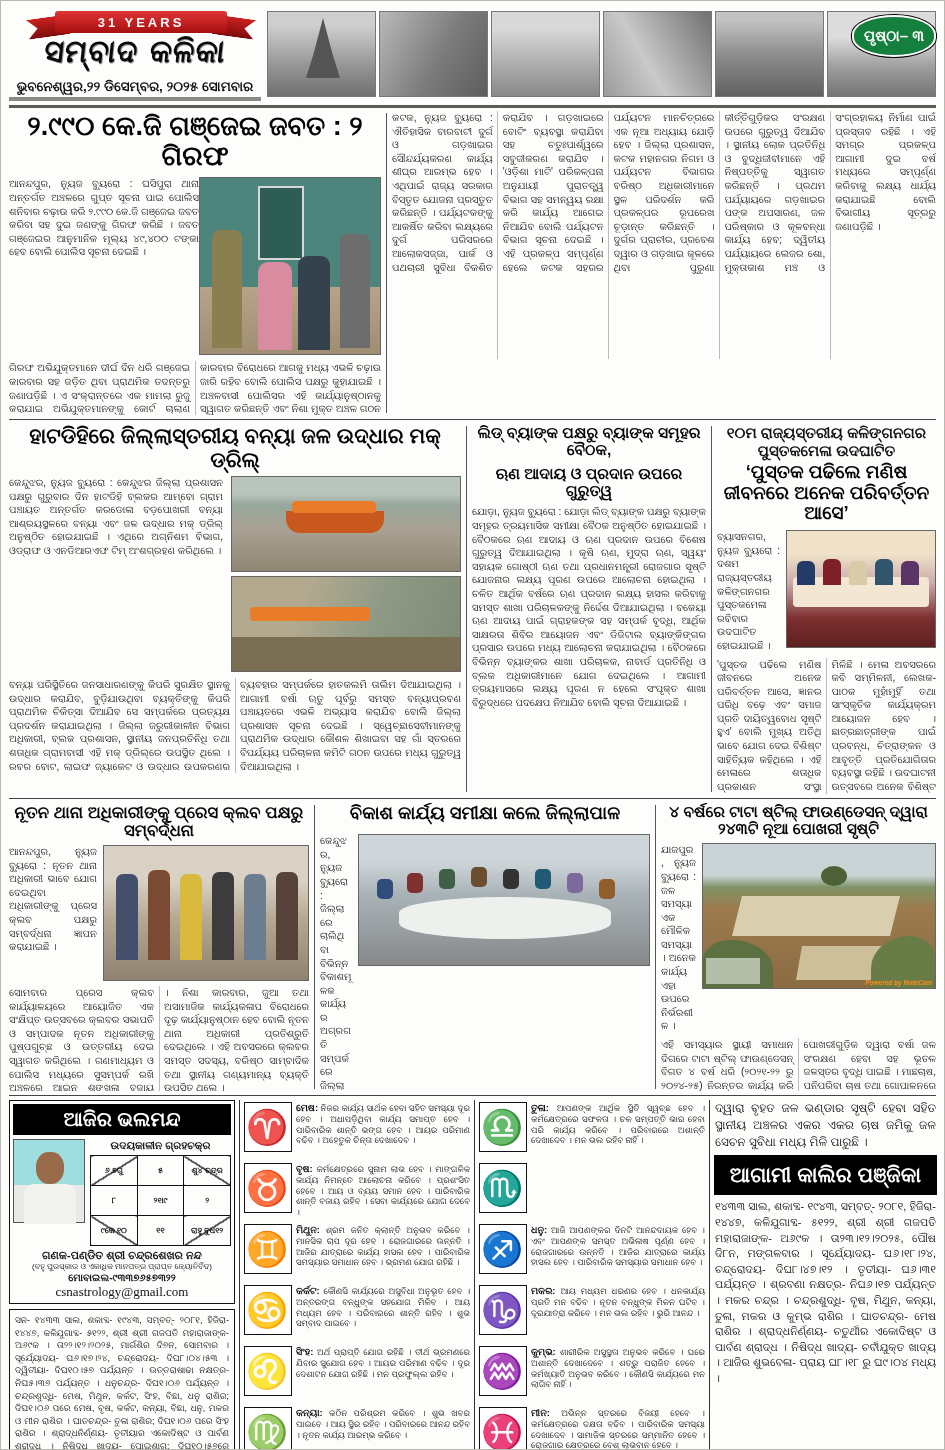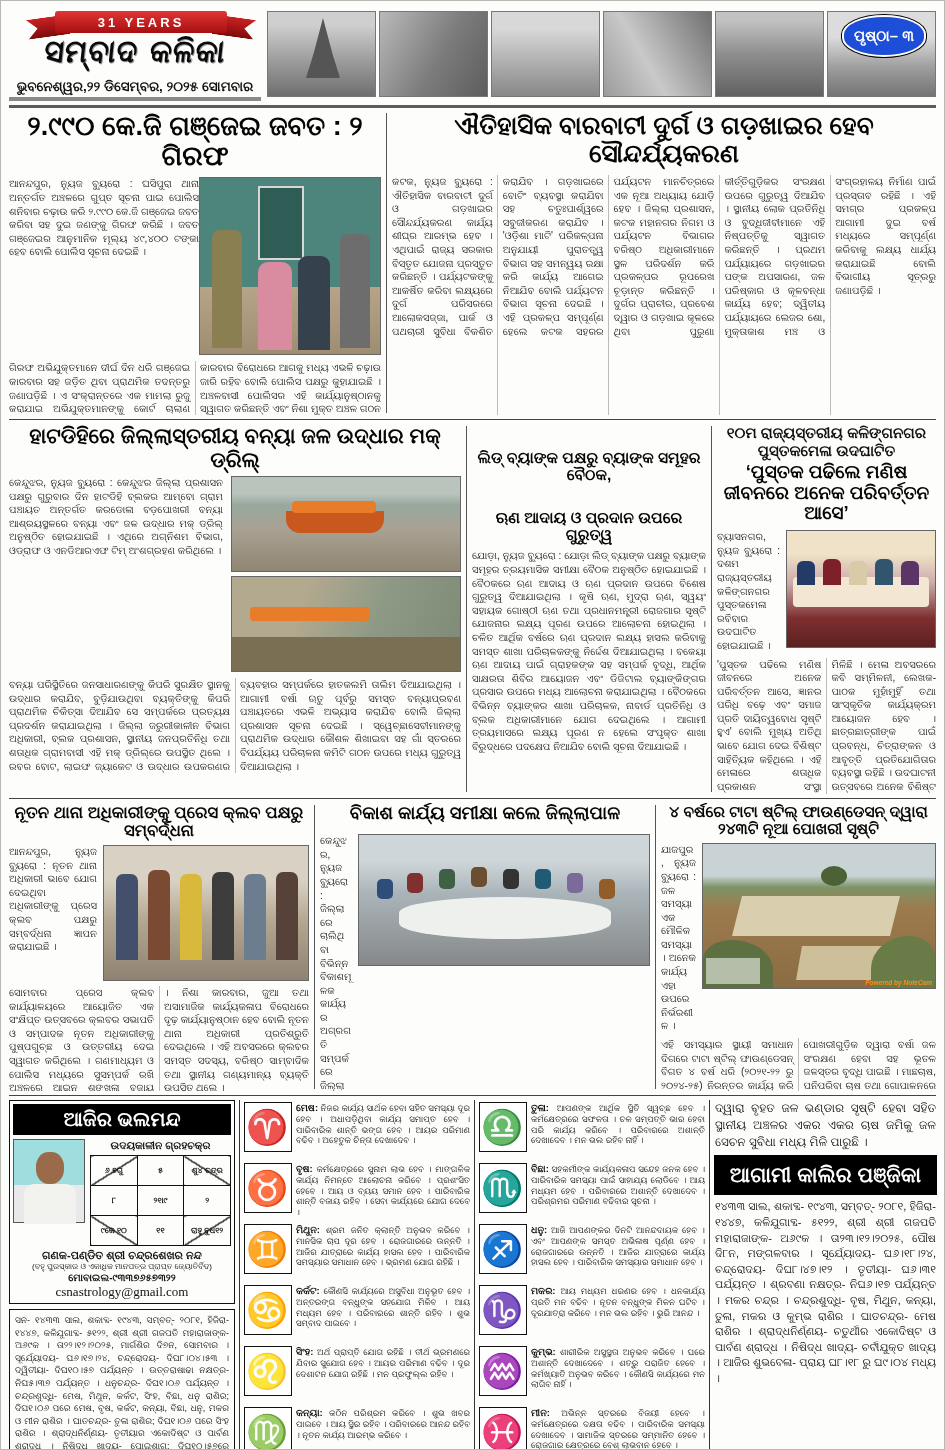--- a/index.html
+++ b/index.html
@@ -26,21 +26,21 @@
   .paper-name {
     position:absolute; top:24px; left:0; right:0; text-align:center;
     font-family:"DejaVu Serif", serif; font-weight:bold; font-size:30px;
     transform:skewX(-6deg) scaleY(1.05); letter-spacing:1px; color:#0a0a0a;
     text-shadow:1px 1px 0 #999;
   }
   .dateline { position:absolute; bottom:2px; left:0; right:0; text-align:center; font-weight:bold; font-size:13.5px; }
   .mast-photos { position:relative; flex:1; display:flex; gap:3px; height:86px; margin-top:2px; }
   .mast-photo { flex:1; border:1px solid #777; filter:grayscale(1); overflow:hidden; }
   .page-badge {
-    position:absolute; right:10px; top:4px; background:#1d4ed8; color:#fff;
+    position:absolute; right:0; top:4px; background:#15803d; color:#fff;
     border-radius:50% / 46%; padding:10px 10px; font-weight:bold; font-size:15px;
     border:2px solid #fff; box-shadow:0 0 0 1px #000;
   }
   .mp1 { background:linear-gradient(#cfcfcf 15%,#9a9a9a 60%,#6f6f6f); }
   .mp1 .spire { position:absolute; width:34px; height:60px; margin:6px 0 0 38px; background:#555; clip-path:polygon(50% 0,78% 60%,100% 100%,0 100%,22% 60%); }
   .mp2 { background:linear-gradient(120deg,#b9b9b9,#7c7c7c 55%,#5d5d5d); }
   .mp3 { background:linear-gradient(#d8d8d8 20%,#a5a5a5 70%,#888); }
   .mp4 { background:linear-gradient(60deg,#9b9b9b,#c9c9c9 40%,#707070); }
   .mp5 { background:linear-gradient(#c2c2c2 10%,#8e8e8e 50%,#616161); }
   .mp6 { background:linear-gradient(#dcdcdc 30%,#9f9f9f 65%,#747474); }
@@ -83,21 +83,21 @@
   .flood-top .lead { flex:1; }
   .flood-photos { flex:0 0 230px; display:flex; flex-direction:column; gap:4px; }
   .photo-flood1 { height:96px; background:linear-gradient(#b9c4bd 18%,#97a89d 30%,#a9a193 55%,#8f8673); }
   .photo-flood1 .boat { left:54px; top:34px; width:98px; height:22px; background:#c9581e; border-radius:0 0 14px 14px; }
   .photo-flood1 .crew { left:60px; top:24px; width:84px; height:12px; background:#e87c28; border-radius:4px; }
   .photo-flood2 { height:96px; background:linear-gradient(110deg,#b3a98e 30%,#8f9a86 60%,#7d8a74); }
   .photo-flood2 .bank { left:0; bottom:0; width:100%; height:34px; background:#7a6f52; }
   .photo-flood2 .squad { left:18px; top:30px; width:120px; height:14px; background:#e87c28; border-radius:4px; }
   .flood-bottom { margin-top:6px; }
   .art-bank { flex:0 0 234px; }
-  .art-bank .headline { font-size:15.5px; text-align:center; margin-bottom:6px;margin-top:25px; }
+  .art-bank .headline { font-size:15.5px; text-align:center; margin-bottom:6px; }
   .art-bank .body-text { height:316px; }
   .art-bookfair { flex:1; }
   .art-bookfair .kicker { font-size:15px; font-weight:bold; text-align:center; }
   .art-bookfair .headline { font-size:18.5px; text-align:center; margin:2px 0 6px 0; }
   .bf-top { display:flex; gap:6px; }
   .bf-top .lead { flex:1; }
   .photo-bookfair { flex:0 0 150px; height:118px; background:linear-gradient(#efe2c8 20%,#caa 45%,#7e2f2f 75%,#5c2020); }
   .photo-bookfair .dais { left:6px; top:46px; width:136px; height:30px; background:#f3e6d2; border-radius:4px; }
   .photo-bookfair .p1 { left:10px; top:30px; width:18px; height:24px; background:#233b66; border-radius:6px 6px 0 0; }
   .photo-bookfair .p2 { left:36px; top:28px; width:18px; height:26px; background:#7c1f26; border-radius:6px 6px 0 0; }
@@ -222,21 +222,20 @@
           <div class="fig cop"></div>
           <div class="fig pink"></div>
           <div class="fig man"></div>
           <div class="fig cop2"></div>
         </div>
       </div>
       <div class="ganja-bottom body-text cols-2">ଗିରଫ ଅଭିଯୁକ୍ତମାନେ ଦୀର୍ଘ ଦିନ ଧରି ଗଞ୍ଜେଇ କାରବାର ସହ ଜଡ଼ିତ ଥିବା ପ୍ରାଥମିକ ତଦନ୍ତରୁ ଜଣାପଡ଼ିଛି । ଏ ସଂକ୍ରାନ୍ତରେ ଏକ ମାମଲା ରୁଜୁ କରାଯାଇ ଅଭିଯୁକ୍ତମାନଙ୍କୁ କୋର୍ଟ ଚାଲାଣ କରାଯାଇଛି । ଅଧିକ ତଦନ୍ତ ଜାରି ରହିଛି ବୋଲି ଥାନା ଅଧିକାରୀ ସୂଚନା ଦେଇଛନ୍ତି । ନିଶା କାରବାର ବିରୋଧରେ ଆଗକୁ ମଧ୍ୟ ଏଭଳି ଚଢ଼ାଉ ଜାରି ରହିବ ବୋଲି ପୋଲିସ ପକ୍ଷରୁ କୁହାଯାଇଛି । ଅଞ୍ଚଳବାସୀ ପୋଲିସର ଏହି କାର୍ଯ୍ୟାନୁଷ୍ଠାନକୁ ସ୍ୱାଗତ କରିଛନ୍ତି ଏବଂ ନିଶା ମୁକ୍ତ ଅଞ୍ଚଳ ଗଠନ ଦିଗରେ ସହଯୋଗର ପ୍ରତିଶ୍ରୁତି ଦେଇଛନ୍ତି ।</div>
     </article>
     <div class="vdiv"></div>
     <article class="art-barabati">
-      <h1 class="headline">ଐତିହାସିକ ବାରବାଟୀ ଦୁର୍ଗ ଓ ଗଡ଼ଖାଇର ହେବ ସୌନ୍ଦର୍ଯ୍ୟକରଣ</h1>
       <div class="body-text cols-5">କଟକ, ନ୍ୟୁଜ ବ୍ୟୁରୋ : ଐତିହାସିକ ବାରବାଟୀ ଦୁର୍ଗ ଓ ଗଡ଼ଖାଇର ସୌନ୍ଦର୍ଯ୍ୟକରଣ କାର୍ଯ୍ୟ ଶୀଘ୍ର ଆରମ୍ଭ ହେବ । ଏଥିପାଇଁ ରାଜ୍ୟ ସରକାର ବିସ୍ତୃତ ଯୋଜନା ପ୍ରସ୍ତୁତ କରିଛନ୍ତି । ପର୍ଯ୍ୟଟକଙ୍କୁ ଆକର୍ଷିତ କରିବା ଲକ୍ଷ୍ୟରେ ଦୁର୍ଗ ପରିସରରେ ଆଲୋକସଜ୍ଜା, ପାର୍କ ଓ ପଥଚାରୀ ସୁବିଧା ବିକଶିତ କରାଯିବ । ଗଡ଼ଖାଇରେ ବୋଟିଂ ବ୍ୟବସ୍ଥା କରାଯିବା ସହ ଚତୁଃପାର୍ଶ୍ୱରେ ସବୁଜୀକରଣ କରାଯିବ । 'ଓଡ଼ିଶା ମାଟି' ପରିକଳ୍ପନା ଅନୁଯାୟୀ ପୁରାତତ୍ତ୍ୱ ବିଭାଗ ସହ ସମନ୍ୱୟ ରକ୍ଷା କରି କାର୍ଯ୍ୟ ଆଗେଇ ନିଆଯିବ ବୋଲି ପର୍ଯ୍ୟଟନ ବିଭାଗ ସୂଚନା ଦେଇଛି । ଏହି ପ୍ରକଳ୍ପ ସମ୍ପୂର୍ଣ୍ଣ ହେଲେ କଟକ ସହରର ପର୍ଯ୍ୟଟନ ମାନଚିତ୍ରରେ ଏକ ନୂଆ ଅଧ୍ୟାୟ ଯୋଡ଼ି ହେବ । ଜିଲ୍ଲା ପ୍ରଶାସନ, କଟକ ମହାନଗର ନିଗମ ଓ ପର୍ଯ୍ୟଟନ ବିଭାଗର ବରିଷ୍ଠ ଅଧିକାରୀମାନେ ସ୍ଥଳ ପରିଦର୍ଶନ କରି ପ୍ରକଳ୍ପର ରୂପରେଖ ଚୂଡ଼ାନ୍ତ କରିଛନ୍ତି । ଦୁର୍ଗର ପ୍ରାଚୀର, ପ୍ରବେଶ ଦ୍ୱାର ଓ ଗଡ଼ଖାଇ କୂଳରେ ଥିବା ପୁରୁଣା କୀର୍ତ୍ତିଗୁଡ଼ିକର ସଂରକ୍ଷଣ ଉପରେ ଗୁରୁତ୍ୱ ଦିଆଯିବ । ସ୍ଥାନୀୟ ଲୋକ ପ୍ରତିନିଧି ଓ ବୁଦ୍ଧିଜୀବୀମାନେ ଏହି ନିଷ୍ପତ୍ତିକୁ ସ୍ୱାଗତ କରିଛନ୍ତି । ପ୍ରଥମ ପର୍ଯ୍ୟାୟରେ ଗଡ଼ଖାଇର ପଙ୍କ ଅପସାରଣ, ଜଳ ପରିଷ୍କାର ଓ କୂଳବନ୍ଧା କାର୍ଯ୍ୟ ହେବ; ଦ୍ୱିତୀୟ ପର୍ଯ୍ୟାୟରେ ଲେଜର ଶୋ, ମୁକ୍ତାକାଶ ମଞ୍ଚ ଓ ସଂଗ୍ରହାଳୟ ନିର୍ମାଣ ପାଇଁ ପ୍ରସ୍ତାବ ରହିଛି । ଏହି ସମଗ୍ର ପ୍ରକଳ୍ପ ଆଗାମୀ ଦୁଇ ବର୍ଷ ମଧ୍ୟରେ ସମ୍ପୂର୍ଣ୍ଣ କରିବାକୁ ଲକ୍ଷ୍ୟ ଧାର୍ଯ୍ୟ କରାଯାଇଛି ବୋଲି ବିଭାଗୀୟ ସୂତ୍ରରୁ ଜଣାପଡ଼ିଛି ।</div>
     </article>
   </section>
   <hr class="hdiv">
 
   <section class="row row2">
     <article class="art-flood">
       <h2 class="headline">ହାଟଡିହିରେ ଜିଲ୍ଲାସ୍ତରୀୟ ବନ୍ୟା ଜଳ ଉଦ୍ଧାର ମକ୍ ଡ୍ରିଲ୍</h2>
       <div class="flood-top">
         <div class="lead body-text">କେନ୍ଦୁଝର, ନ୍ୟୁଜ ବ୍ୟୁରୋ : କେନ୍ଦୁଝର ଜିଲ୍ଲା ପ୍ରଶାସନ ପକ୍ଷରୁ ଗୁରୁବାର ଦିନ ହାଟଡିହି ବ୍ଲକର ଆମ୍ବୋ ଗ୍ରାମ ପଞ୍ଚାୟତ ଅନ୍ତର୍ଗତ କରଡୋଳା ବଡ଼ପୋଖରୀ ବନ୍ୟା ଆଶ୍ରୟସ୍ଥଳରେ ବନ୍ୟା ଏବଂ ଜଳ ଉଦ୍ଧାର ମକ୍ ଡ୍ରିଲ୍ ଅନୁଷ୍ଠିତ ହୋଇଯାଇଛି । ଏଥିରେ ଅଗ୍ନିଶମ ବିଭାଗ, ଓଡ୍ରାଫ ଓ ଏନଡିଆରଏଫ ଟିମ୍ ଅଂଶଗ୍ରହଣ କରିଥିଲେ ।</div>
@@ -405,21 +404,20 @@
       </div>
     </div>
 
     <div class="zod-col">
       <div class="zod-entry">
         <div class="zod-icon">♎</div>
         <div class="zod-text"><b>ତୁଳା:</b> <span>ଆପଣଙ୍କ ଆର୍ଥିକ ସ୍ଥିତି ସ୍ୱଚ୍ଛ ହେବ । କର୍ମକ୍ଷେତ୍ରରେ ସଫଳତା । ଚଳ ସମ୍ପତ୍ତି ଭାର ହେବା ପରି କାର୍ଯ୍ୟ କରିବେ । ପରିବାରରେ ଅଶାନ୍ତି ଦେଖାଦେବ । ମନ ଭଲ ରହିବ ନାହିଁ ।</span></div>
       </div>
       <div class="zod-entry">
         <div class="zod-icon">♏</div>
-        <div class="zod-text"><b>ବିଛା:</b> <span>ସହକର୍ମୀଙ୍କ କାର୍ଯ୍ୟକଳାପ ସନ୍ଦେହ ଜନକ ହେବ । ପାରିବାରିକ ସମସ୍ୟା ପାଇଁ ସାହାଯ୍ୟ ଲୋଡିବେ । ଆୟ ମଧ୍ୟମ ହେବ । ପରିବାରରେ ଅଶାନ୍ତି ଦେଖାଦେବ । ପରିଶ୍ରମର ପରିମାଣ ବଢିବାର ସୂଚନା ।</span></div>
       </div>
       <div class="zod-entry">
         <div class="zod-icon">♐</div>
         <div class="zod-text"><b>ଧନୁ:</b> <span>ଆଜି ଆପଣଙ୍କର ଦିନଟି ଆନନ୍ଦଦାୟକ ହେବ । ଏବଂ ଆପଣଙ୍କ ସମସ୍ତ ଅଭିଳାଷ ପୂର୍ଣ୍ଣ ହେବ । ରୋଜଗାରରେ ଉନ୍ନତି । ଆଜିର ଯାତ୍ରାରେ କାର୍ଯ୍ୟ ହାସଲ ହେବ । ପାରିବାରିକ ସମସ୍ୟାର ସମାଧାନ ହେବ ।</span></div>
       </div>
       <div class="zod-entry">
         <div class="zod-icon">♑</div>
         <div class="zod-text"><b>ମକର:</b> <span>ଆୟ ମଧ୍ୟମ ଧରଣର ହେବ । ଧନକାର୍ଯ୍ୟ ପ୍ରତି ମନ ବଢିବ । ନୂତନ ବନ୍ଧୁଙ୍କ ମିଳନ ଘଟିବ । ଦୂରଯାତ୍ରା କରିବେ । ମନ ଭଲ ରହିବ । ଭୁରି ଆନନ୍ଦ ।</span></div>
       </div>
       <div class="zod-entry">

